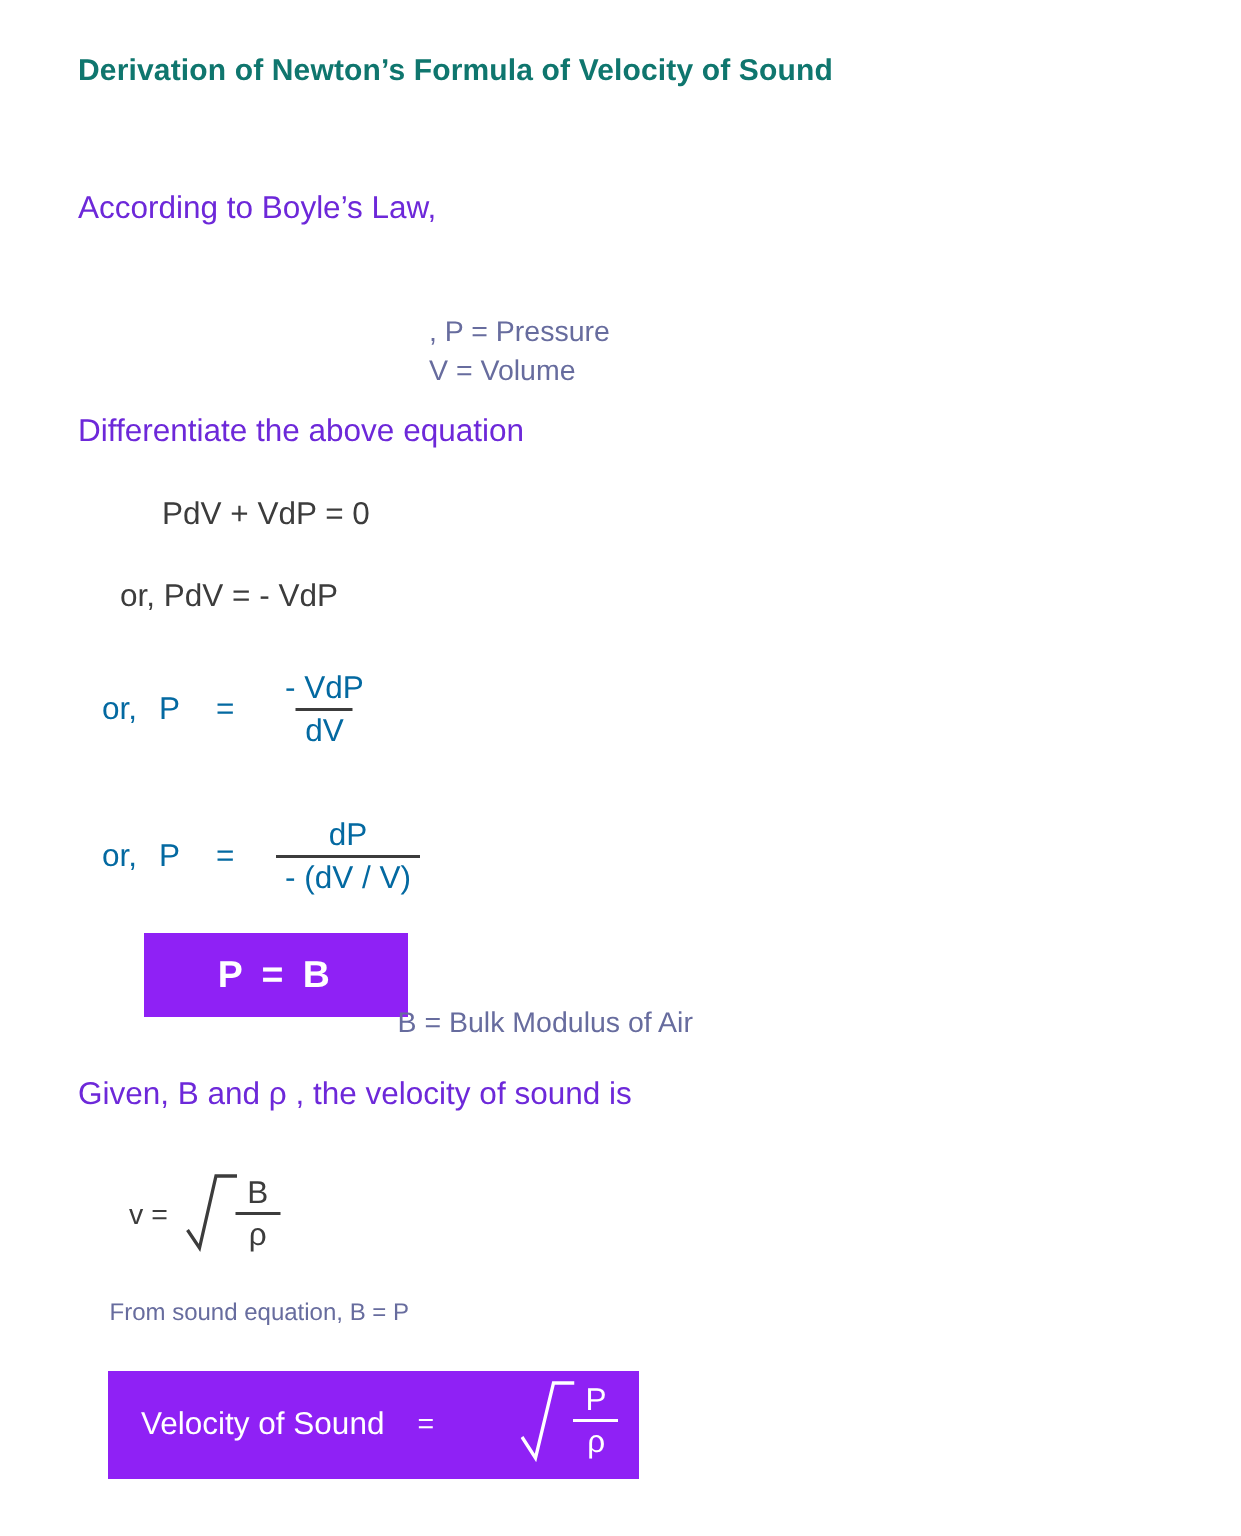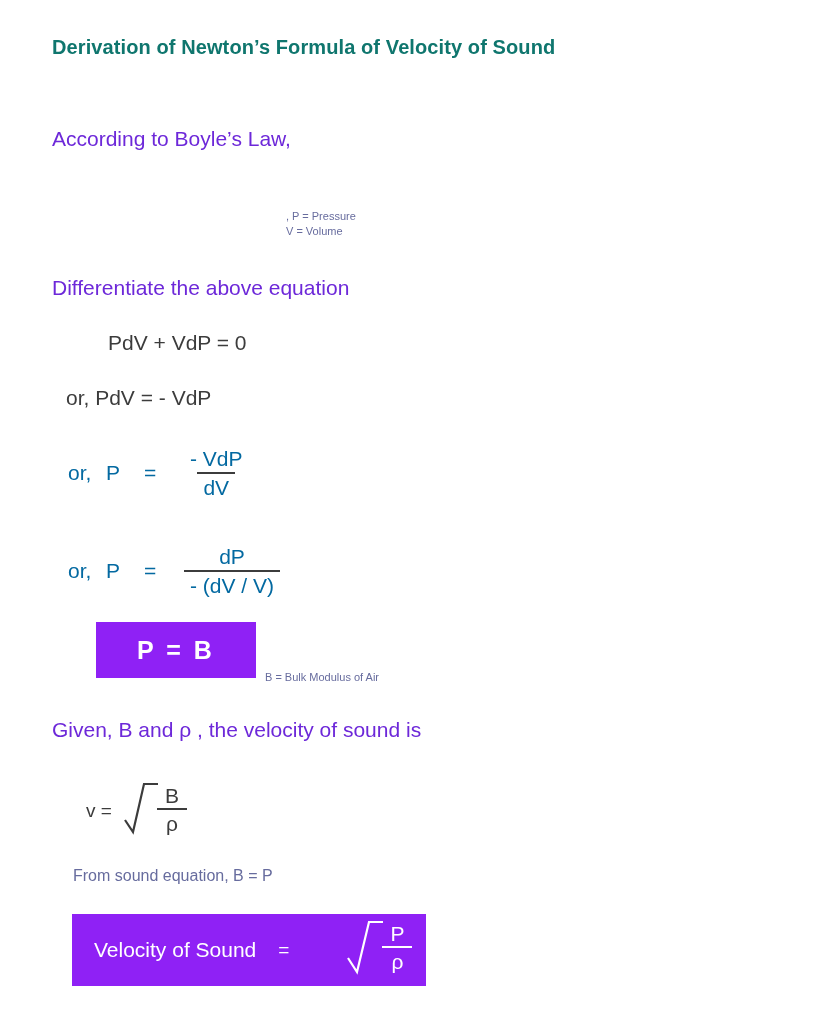--- a/index.html
+++ b/index.html
@@ -47,26 +47,26 @@
 
   
   .math {
     position: absolute;
     font-size: 21px;
     color: #3c3c3c;
     white-space: nowrap;
   }
   .eq-pv        { left: 105px; top: 193px; font-size: 23px; }
   .eq-diff      { left: 108px; top: 331px; }
-  .eq-or1       { left: 66px;  top: 386px; }
+  .eq-or1       { left: 80px;  top: 386px; }
 
   
   .note {
     position: absolute;
-    font-size: 11px;
+    font-size: 19px;
     color: #676c9e;
     white-space: nowrap;
     line-height: 1.35;
   }
   .note-pv   { left: 286px; top: 209px; }
   .note-bulk { left: 265px; top: 670px; }
   .note-from { left: 73px;  top: 865px; font-size: 16px; }
 
   
   .frac-row {
@@ -107,21 +107,21 @@
   .purple-box {
     position: absolute;
     background: #8f21f5;
     display: flex;
     align-items: center;
     color: #ffffff;
   }
   .box-pb {
     left: 96px;
     top: 622px;
-    width: 160px;
+    width: 176px;
     height: 56px;
     justify-content: center;
     font-size: 25px;
     font-weight: bold;
     letter-spacing: 3px;
   }
   .box-final {
     left: 72px;
     top: 914px;
     width: 354px;

